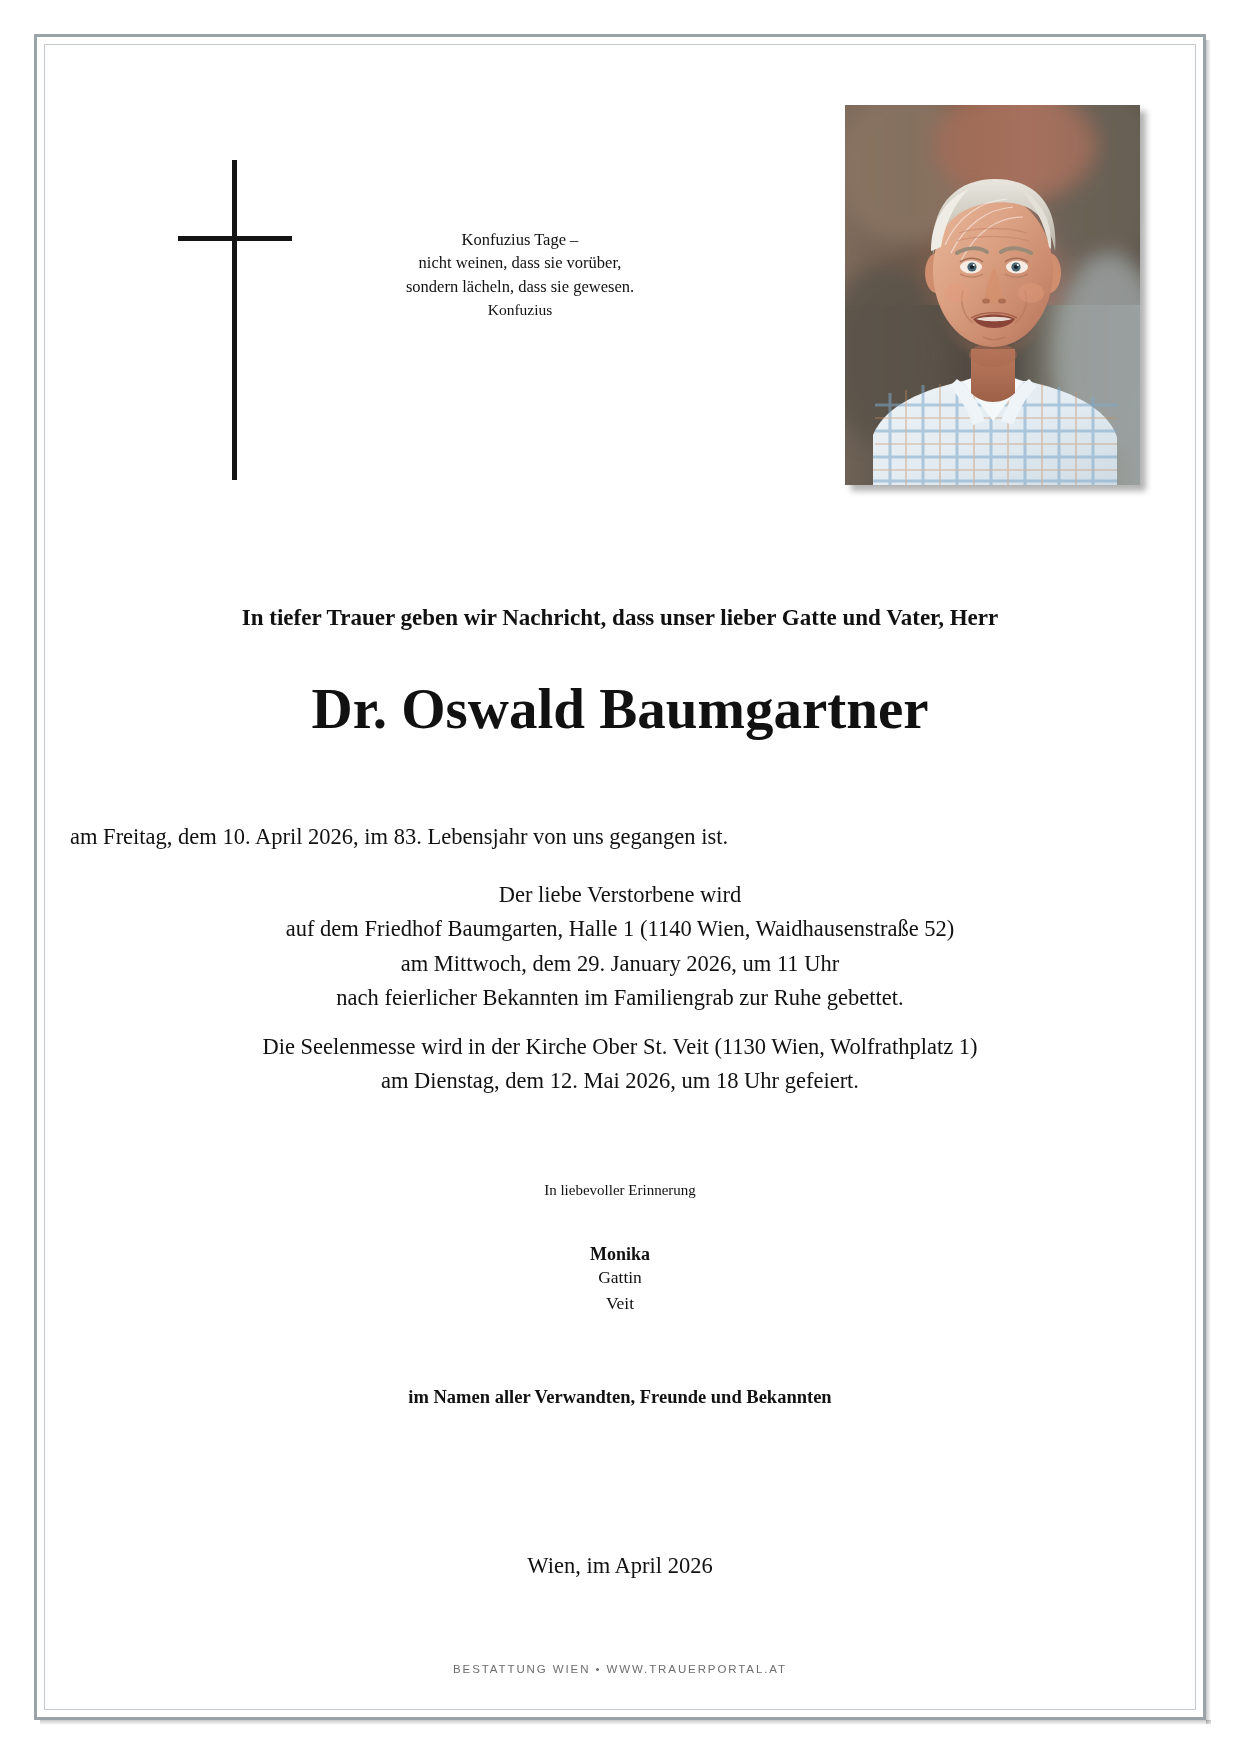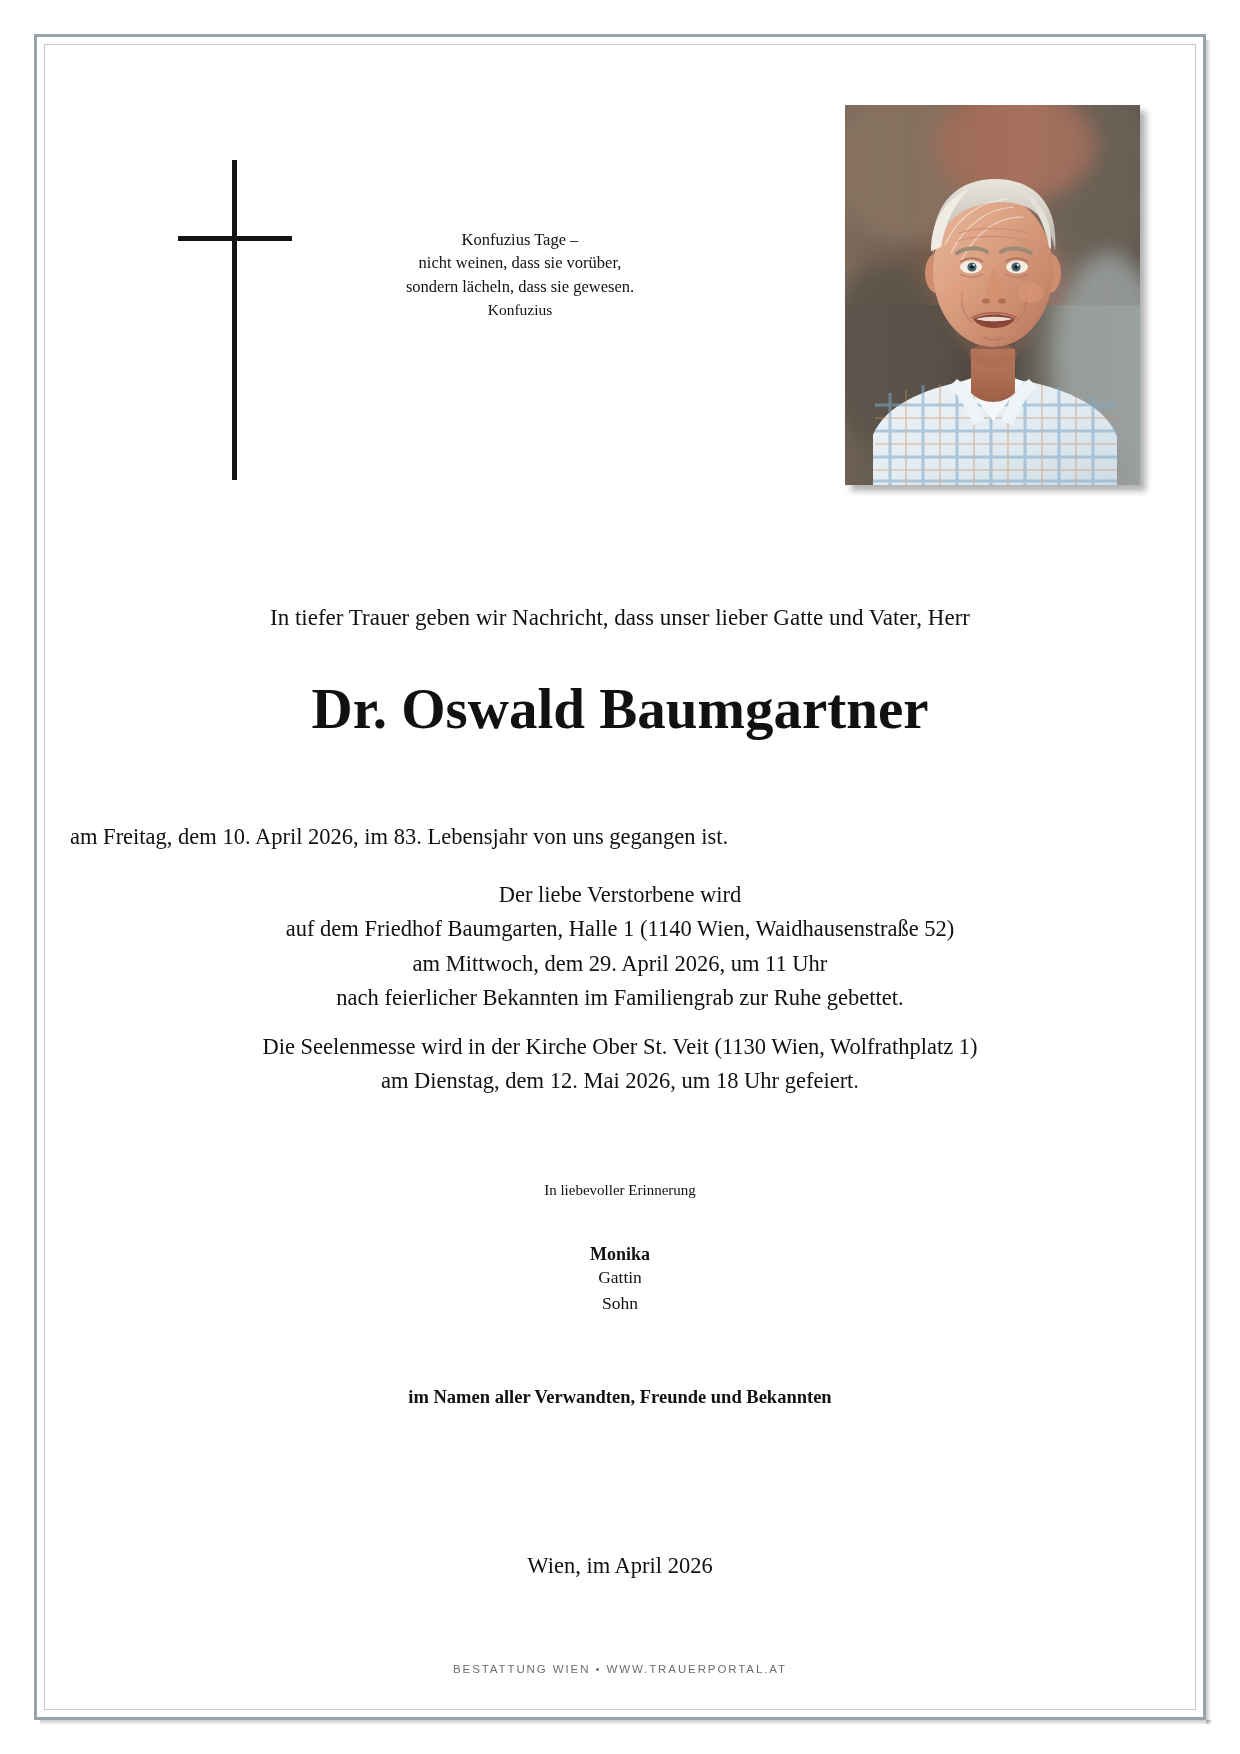--- a/index.html
+++ b/index.html
@@ -130,20 +130,21 @@
 
   
   .intro {
     position: absolute;
     left: 70px;
     top: 602px;
     width: 1100px;
     text-align: center;
     font-size: 23px;
     line-height: 1.35;
+    font-weight: bold;
   }
   .name {
     position: absolute;
     left: 70px;
     top: 678px;
     width: 1100px;
     text-align: center;
     font-size: 57px;
     font-weight: bold;
     letter-spacing: 0px;
@@ -421,38 +422,38 @@
 
   <div class="intro">In tiefer Trauer geben wir Nachricht, dass unser lieber Gatte und Vater, Herr</div>
 
   <div class="name">Dr. Oswald Baumgartner</div>
 
   <div class="died">am Freitag, dem 10. April 2026, im 83. Lebensjahr von uns gegangen ist.</div>
 
   <div class="burial">
     <span>Der liebe Verstorbene wird</span><br>
     <span>auf dem Friedhof Baumgarten, Halle 1 (1140 Wien, Waidhausenstraße 52)</span><br>
-    <span>am Mittwoch, dem 29. April 2026, um 11 Uhr</span><br>
+    <span>am Mittwoch, dem 29. January 2026, um 11 Uhr</span><br>
     <span>nach feierlicher Bekannten im Familiengrab zur Ruhe gebettet.</span>
   </div>
 
   <div class="mass">
     <span>Die Seelenmesse wird in der Kirche Ober St. Veit (1130 Wien, Wolfrathplatz 1)</span><br>
     <span>am Dienstag, dem 12. Mai 2026, um 18 Uhr gefeiert.</span>
   </div>
 
   <div class="remembrance">In liebevoller Erinnerung</div>
 
   <div class="survivors">
     <div class="person">
       <div class="pname">Monika</div>
       <div class="prel">Gattin</div>
     </div>
     <div class="person">
-      <div class="prel">Sohn</div>
+      <div class="prel">Veit</div>
     </div>
   </div>
 
   <div class="behalf">im Namen aller Verwandten, Freunde und Bekannten</div>
 
   <div class="place-date">Wien, im April 2026</div>
 
   <div class="footer">BESTATTUNG WIEN  •  WWW.TRAUERPORTAL.AT</div>
 
 </div>

